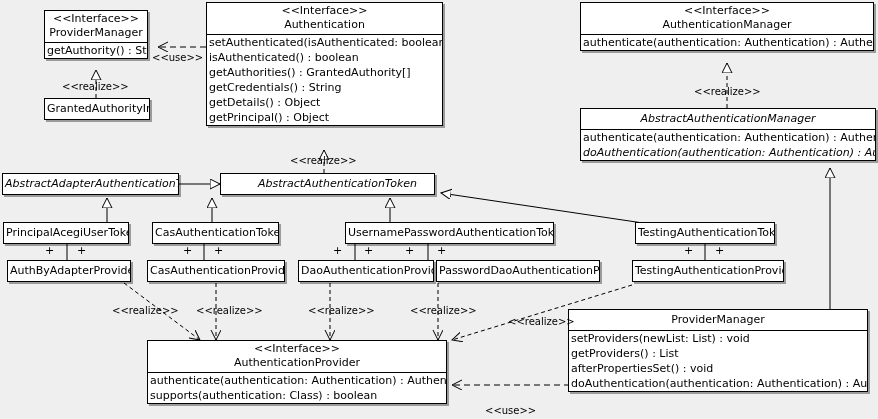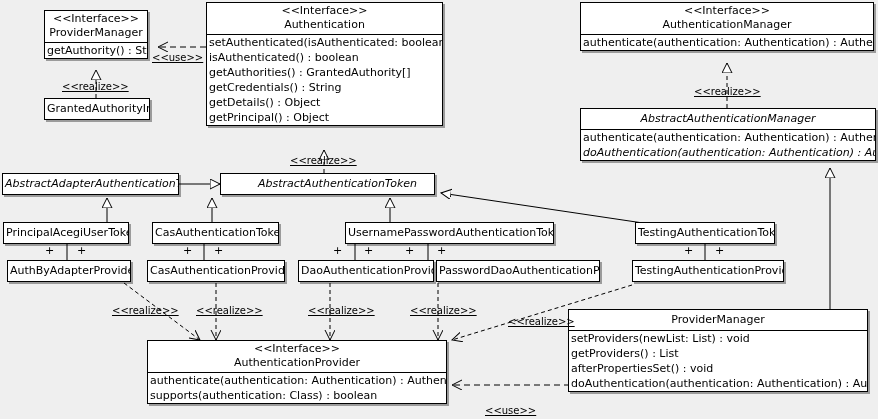--- a/index.html
+++ b/index.html
@@ -40,21 +40,20 @@
   .op.italic{font-style:italic;}
 
   .lbl{
     position:absolute;
     font-size:10px;
     line-height:11px;
     color:#000;
     white-space:nowrap;
     background:transparent;
     z-index:6;
-    text-decoration:underline;
   }
   .plus{
     position:absolute;
     font-size:11px;
     line-height:11px;
     z-index:6;
   }
 </style>
 </head>
 <body>

